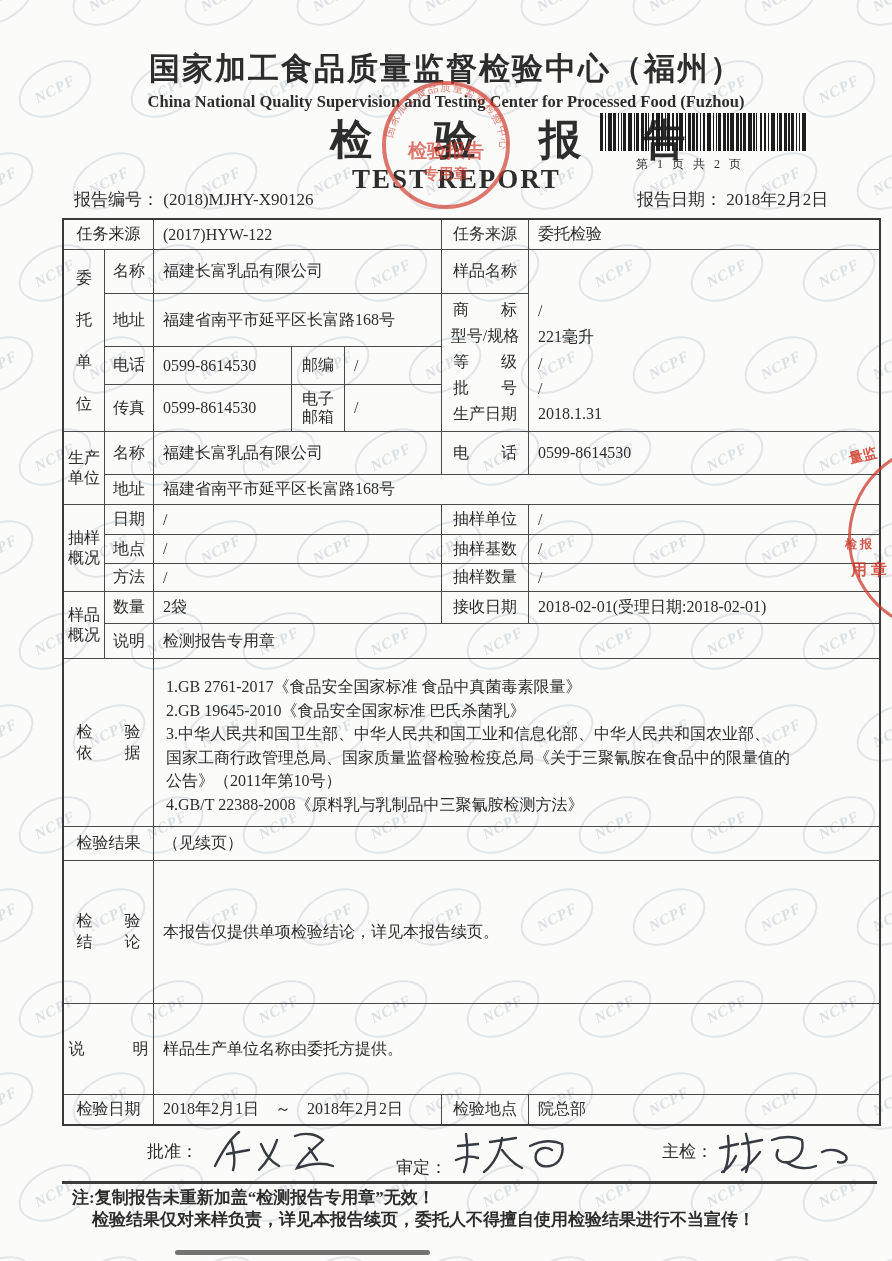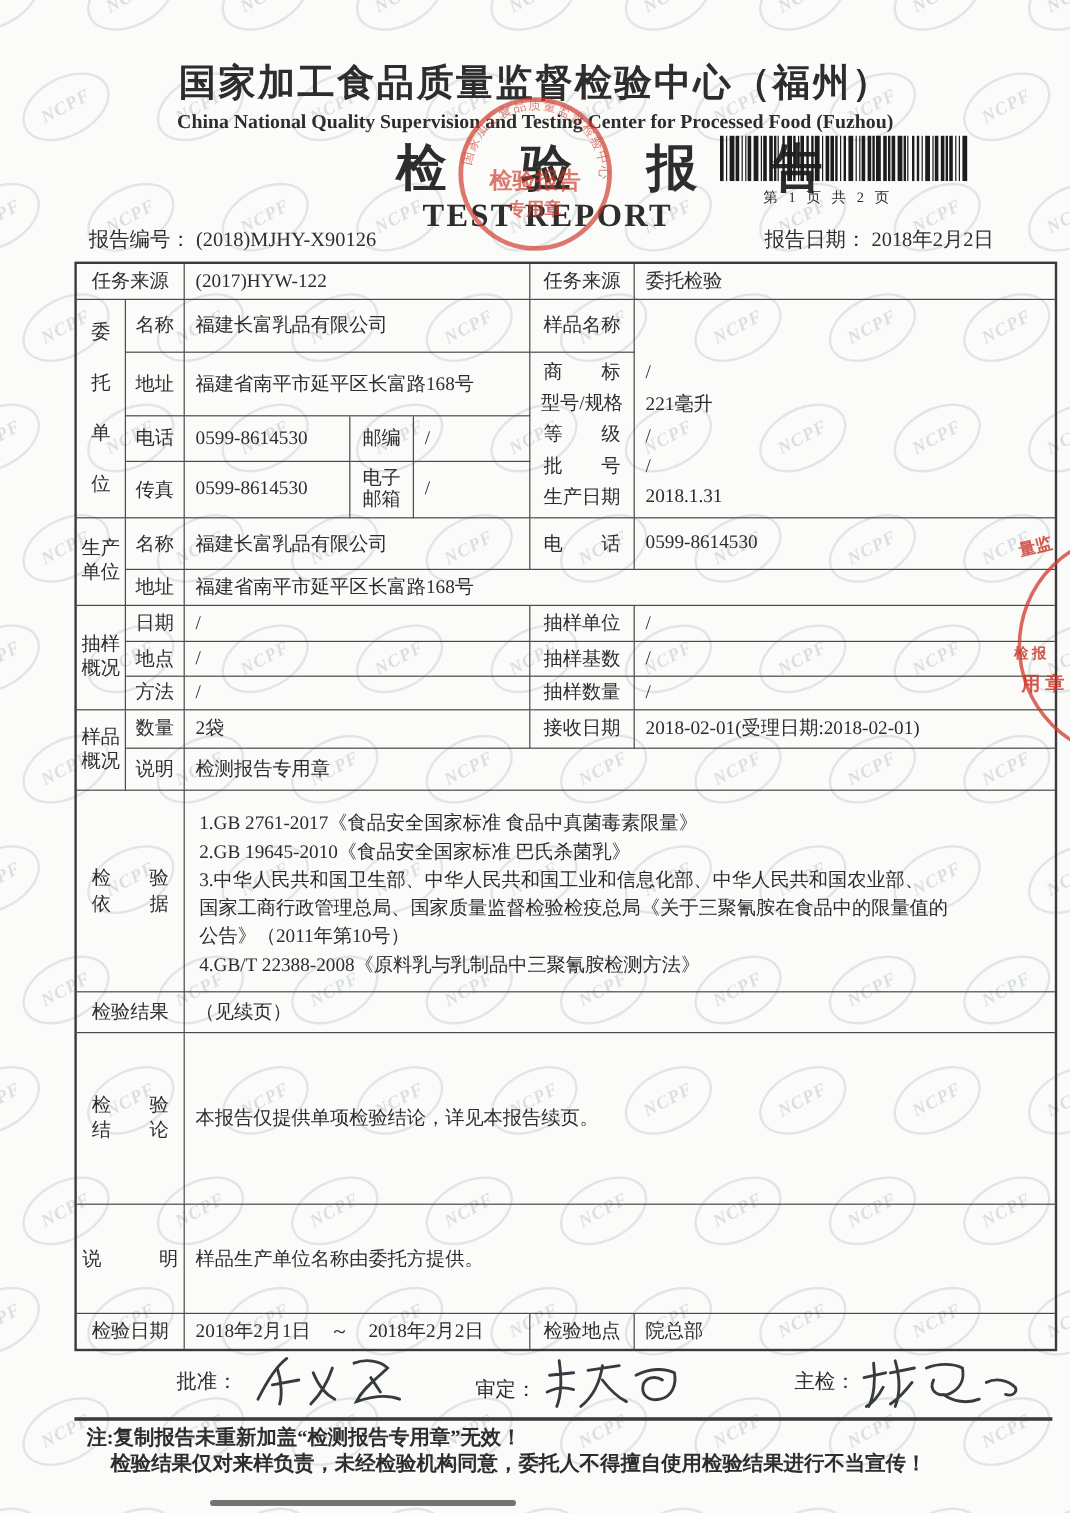--- a/index.html
+++ b/index.html
@@ -620,37 +620,37 @@
   <div class="signrow">
     <span class="siglab" style="left:147px;top:14px;">批准：</span>
     <svg class="sig" style="left:205px;top:0;" width="150" height="52" viewBox="0 0 150 52">
       <g fill="none" stroke="#363b41" stroke-width="2.4" stroke-linecap="round">
         <path d="M10,40 C18,24 26,12 34,6"></path>
         <path d="M26,14 C30,26 30,38 28,44 M22,28 L44,24"></path>
         <path d="M56,18 C60,28 66,36 74,40 M72,14 C68,26 62,36 54,44"></path>
         <path d="M90,10 C100,6 112,8 118,14 C110,22 98,30 92,42 C104,38 118,36 128,40 M104,22 L112,34"></path>
       </g>
     </svg>
-    <span class="siglab" style="left:396px;top:20px;text-align:center;">审定：</span>
+    <span class="siglab" style="left:396px;top:30px;text-align:center;">审定：</span>
     <svg class="sig" style="left:452px;top:0;" width="120" height="52" viewBox="0 0 120 52">
       <g fill="none" stroke="#363b41" stroke-width="2.4" stroke-linecap="round">
         <path d="M14,8 C16,22 16,36 12,46 M6,20 L26,18 M4,34 C12,30 20,30 26,32"></path>
         <path d="M38,16 L64,12 M50,12 C48,26 42,38 32,46 M50,24 C56,32 62,38 70,42"></path>
         <path d="M78,20 C90,14 102,14 110,18 C112,28 108,38 98,40 C88,42 82,36 84,28 C86,22 94,20 100,24"></path>
       </g>
     </svg>
     <span class="siglab" style="left:662px;top:14px;">主检：</span>
     <svg class="sig" style="left:716px;top:0;" width="140" height="52" viewBox="0 0 140 52">
       <g fill="none" stroke="#363b41" stroke-width="2.4" stroke-linecap="round">
         <path d="M12,10 C14,24 12,38 8,46 M4,22 L22,18 M20,30 C16,38 10,44 6,46"></path>
         <path d="M30,8 C34,22 34,36 30,46 M26,18 L46,14 M44,26 C38,34 32,40 26,44"></path>
         <path d="M56,14 C66,10 78,10 86,14 C88,24 84,32 74,36 C64,38 58,32 62,24 M70,36 C78,42 90,44 100,40"></path>
         <path d="M106,26 C114,22 124,24 130,30 C132,34 128,38 122,36"></path>
       </g>
     </svg>
   </div>
 
   <div class="foot-rule"></div>
   <div class="foot1">注:复制报告未重新加盖“检测报告专用章”无效！</div>
-  <div class="foot2">检验结果仅对来样负责，未经检验机构同意，委托人不得擅自使用检验结果进行不当宣传！</div>
+  <div class="foot2">检验结果仅对来样负责，详见本报告续页，委托人不得擅自使用检验结果进行不当宣传！</div>
   <div class="scanbar"></div>
 
 </div>
 
 </body></html>

